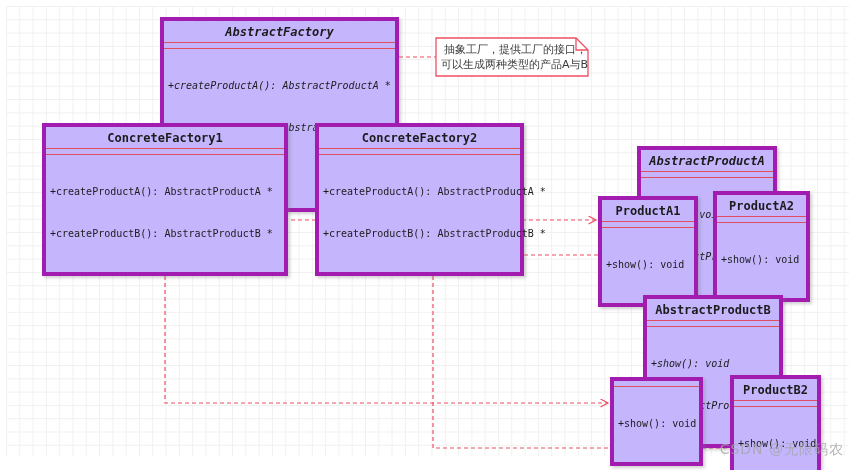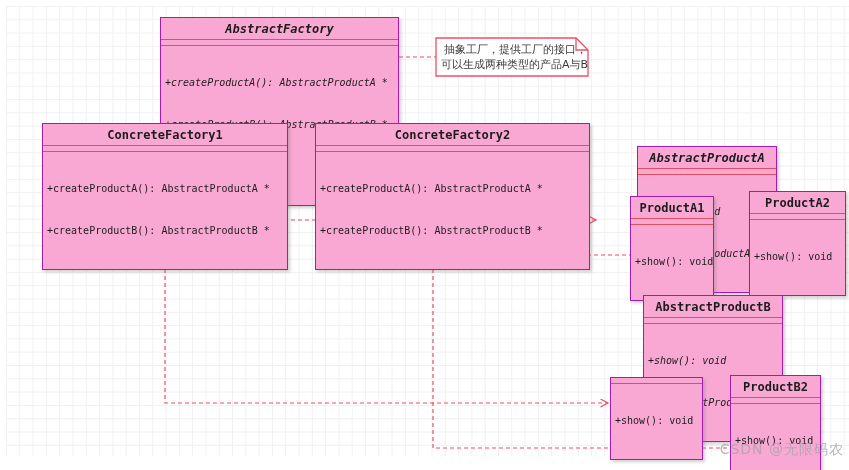--- a/index.html
+++ b/index.html
@@ -11,21 +11,21 @@
   .grid {
     position:absolute; left:6px; top:6px; width:843px; height:450px;
     background-image:
       linear-gradient(to right, #f0f0f0 1px, transparent 1px),
       linear-gradient(to bottom, #f0f0f0 1px, transparent 1px);
     background-size:13.3px 13.3px;
   }
   svg.overlay { position:absolute; left:0; top:0; width:849px; height:470px; }
 
   .uml-class {
-    position:absolute; background:#f9a8d4; border:1px solid #a21caf;
+    position:absolute; background:#c4b5fd; border:4px solid #a21caf;
     box-shadow:2px 2px 3px rgba(120,120,120,.35); color:#1c1c1c;
   }
   .uml-title {
     text-align:center; font-weight:bold; font-size:12px; line-height:14px;
     padding:4px 4px 3px 4px; border-bottom:1px solid #df4f5e; white-space:nowrap;
   }
   .uml-fields { height:6px; border-bottom:1px solid #df4f5e; }
   .uml-methods { padding:2px 4px 3px 4px; font-size:10px; line-height:14px; white-space:pre; }
   .title-italic .uml-title { font-style:italic; }
   .methods-italic .uml-methods { font-style:italic; }
@@ -86,47 +86,47 @@
 
   <div class="uml-class" style="left:42px;top:123px;width:246px;">
     <div class="uml-title">ConcreteFactory1</div>
     <div class="uml-fields"></div>
     <div class="uml-methods">
       <div>+createProductA(): AbstractProductA *</div>
       <div>+createProductB(): AbstractProductB *</div>
     </div>
   </div>
 
-  <div class="uml-class" style="left:315px;top:123px;width:275px;">
+  <div class="uml-class" style="left:315px;top:123px;width:209px;">
     <div class="uml-title">ConcreteFactory2</div>
     <div class="uml-fields"></div>
     <div class="uml-methods">
       <div>+createProductA(): AbstractProductA *</div>
       <div>+createProductB(): AbstractProductB *</div>
     </div>
   </div>
 
   <div class="uml-class title-italic methods-italic" style="left:637px;top:104px;width:140px;margin-top:42px;">
     <div class="uml-title">AbstractProductA</div>
     <div class="uml-fields"></div>
     <div class="uml-methods">
       <div>+show(): void</div>
       <div>+~AbstractProductA()</div>
     </div>
   </div>
 
-  <div class="uml-class" style="left:598px;top:196px;width:84px;margin-left:32px;">
+  <div class="uml-class" style="left:598px;top:196px;width:100px;">
     <div class="uml-title">ProductA1</div>
     <div class="uml-fields"></div>
     <div class="uml-methods">
       <div>+show(): void</div>
     </div>
   </div>
 
-  <div class="uml-class" style="left:713px;top:191px;width:97px;margin-left:36px;">
+  <div class="uml-class" style="left:713px;top:191px;width:97px;">
     <div class="uml-title">ProductA2</div>
     <div class="uml-fields"></div>
     <div class="uml-methods">
       <div>+show(): void</div>
     </div>
   </div>
 
   <div class="uml-class methods-italic" style="left:643px;top:295px;width:140px;">
     <div class="uml-title">AbstractProductB</div>
     <div class="uml-fields"></div>

